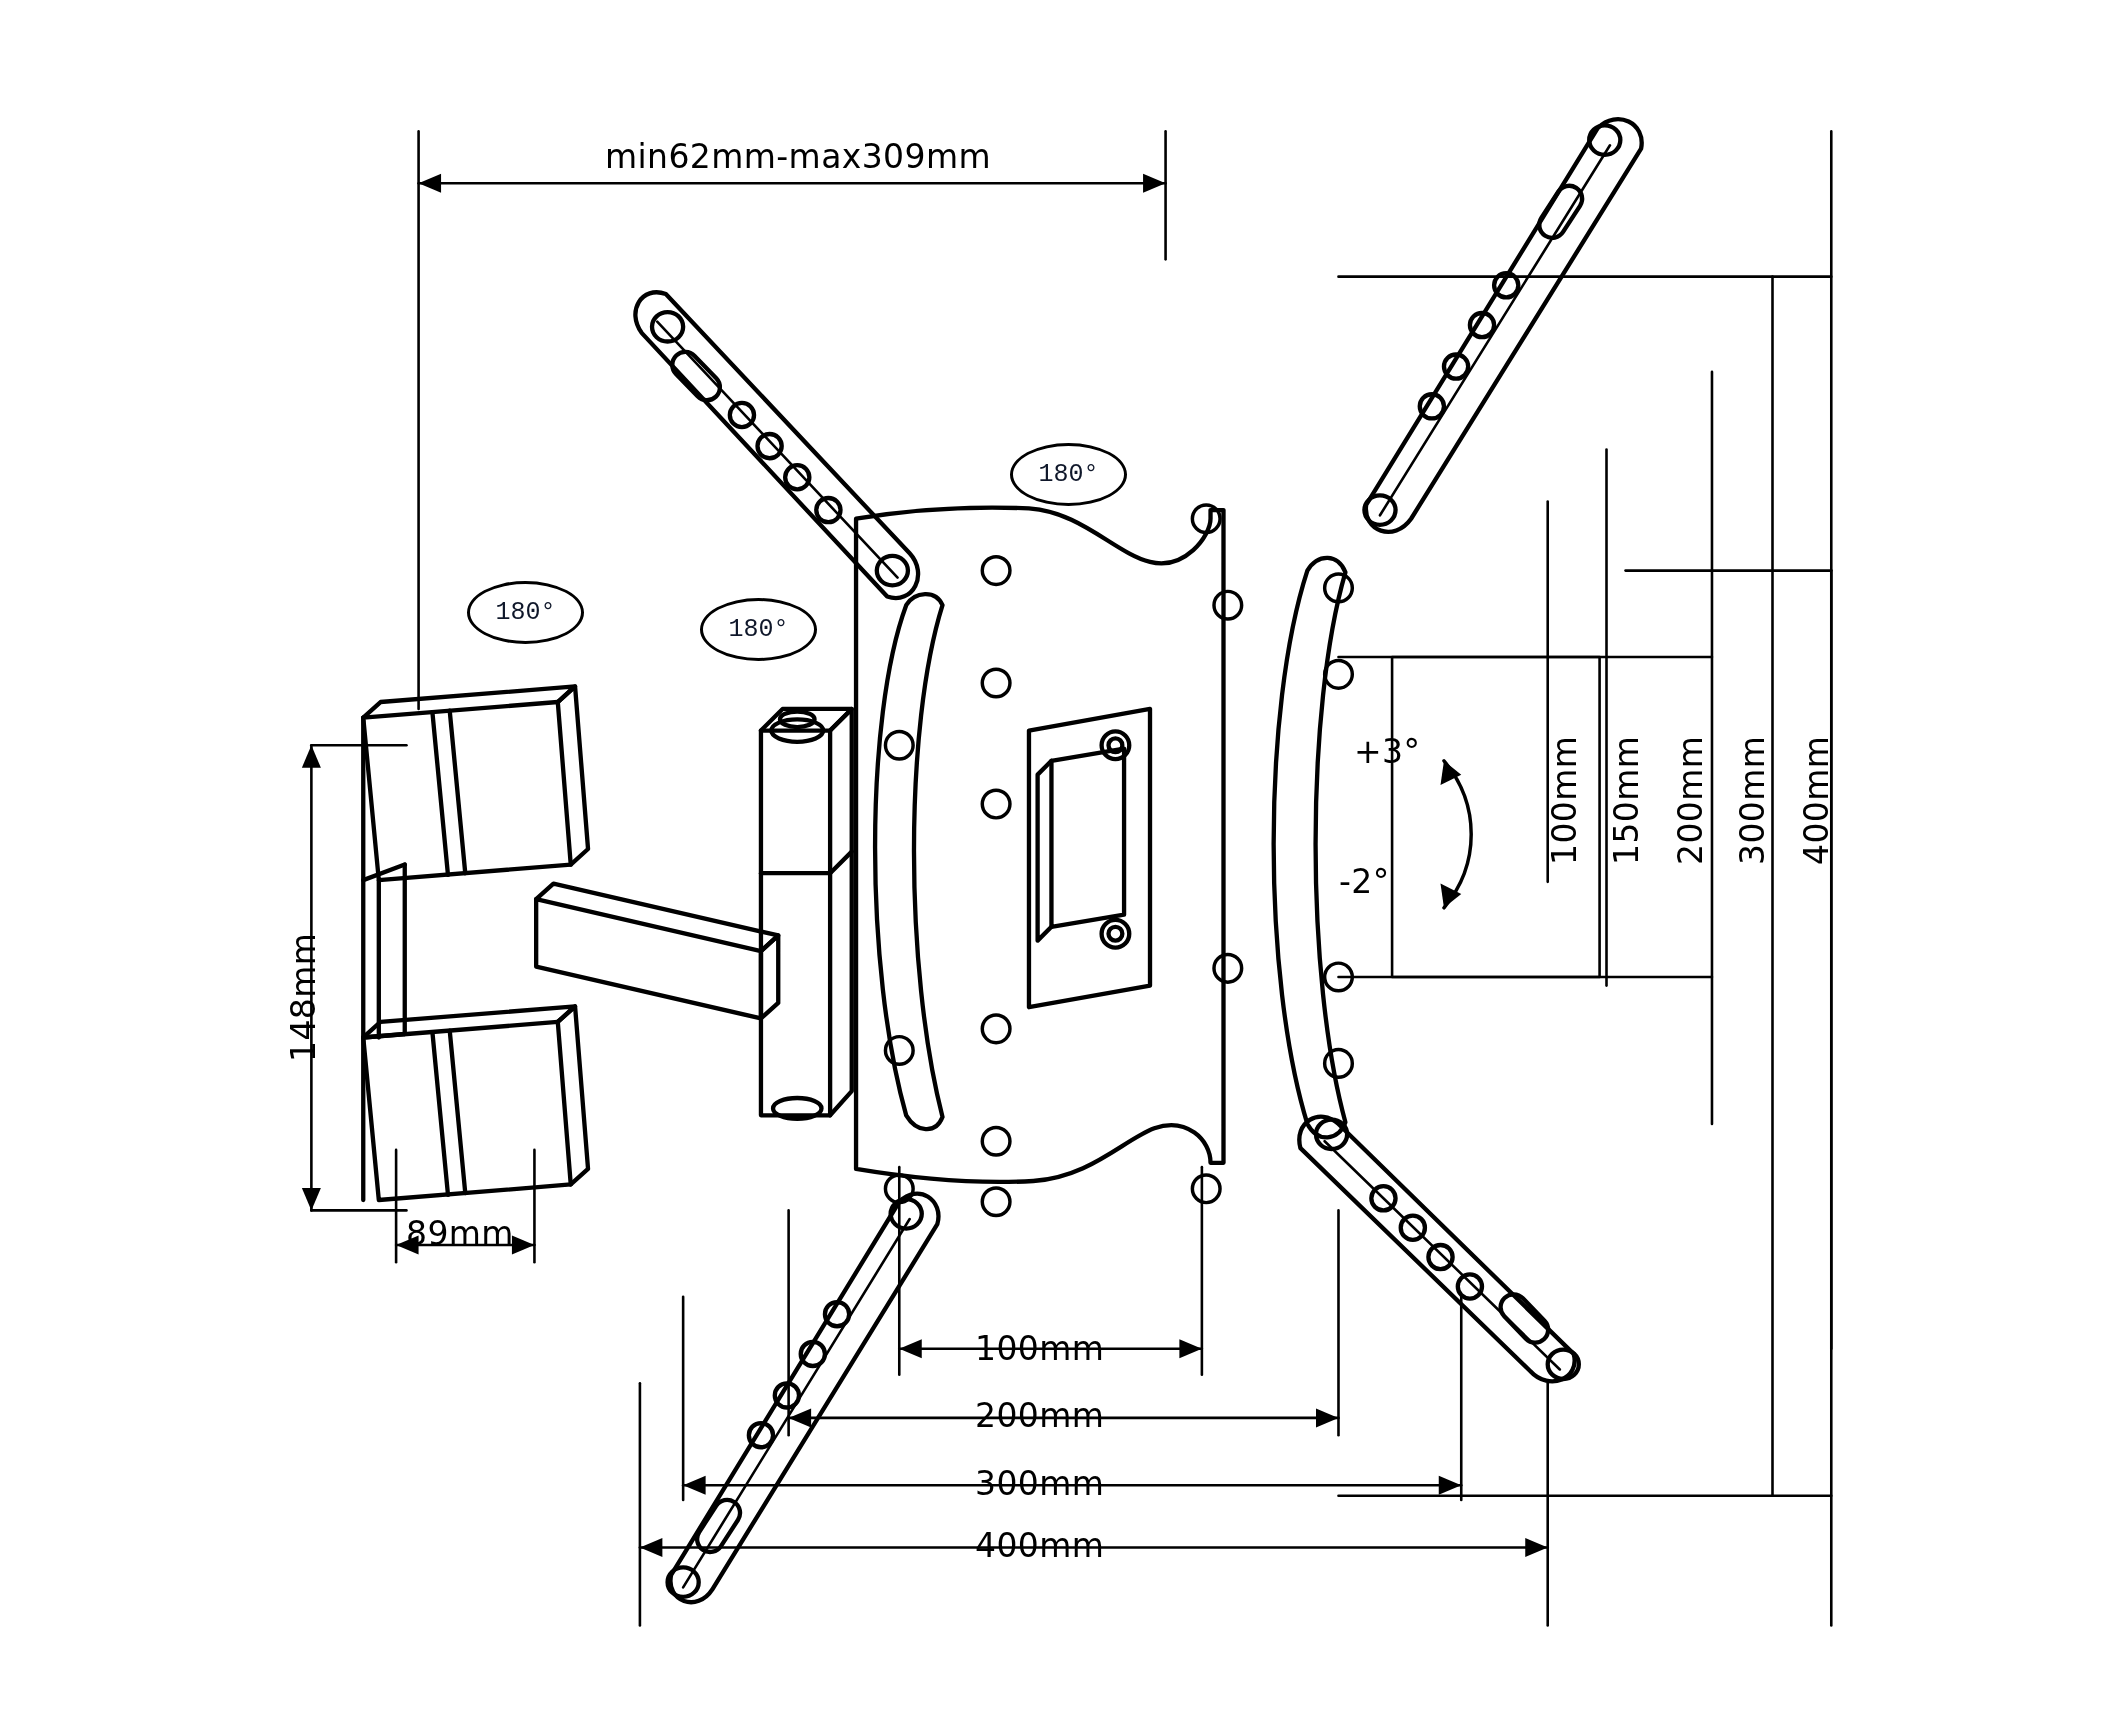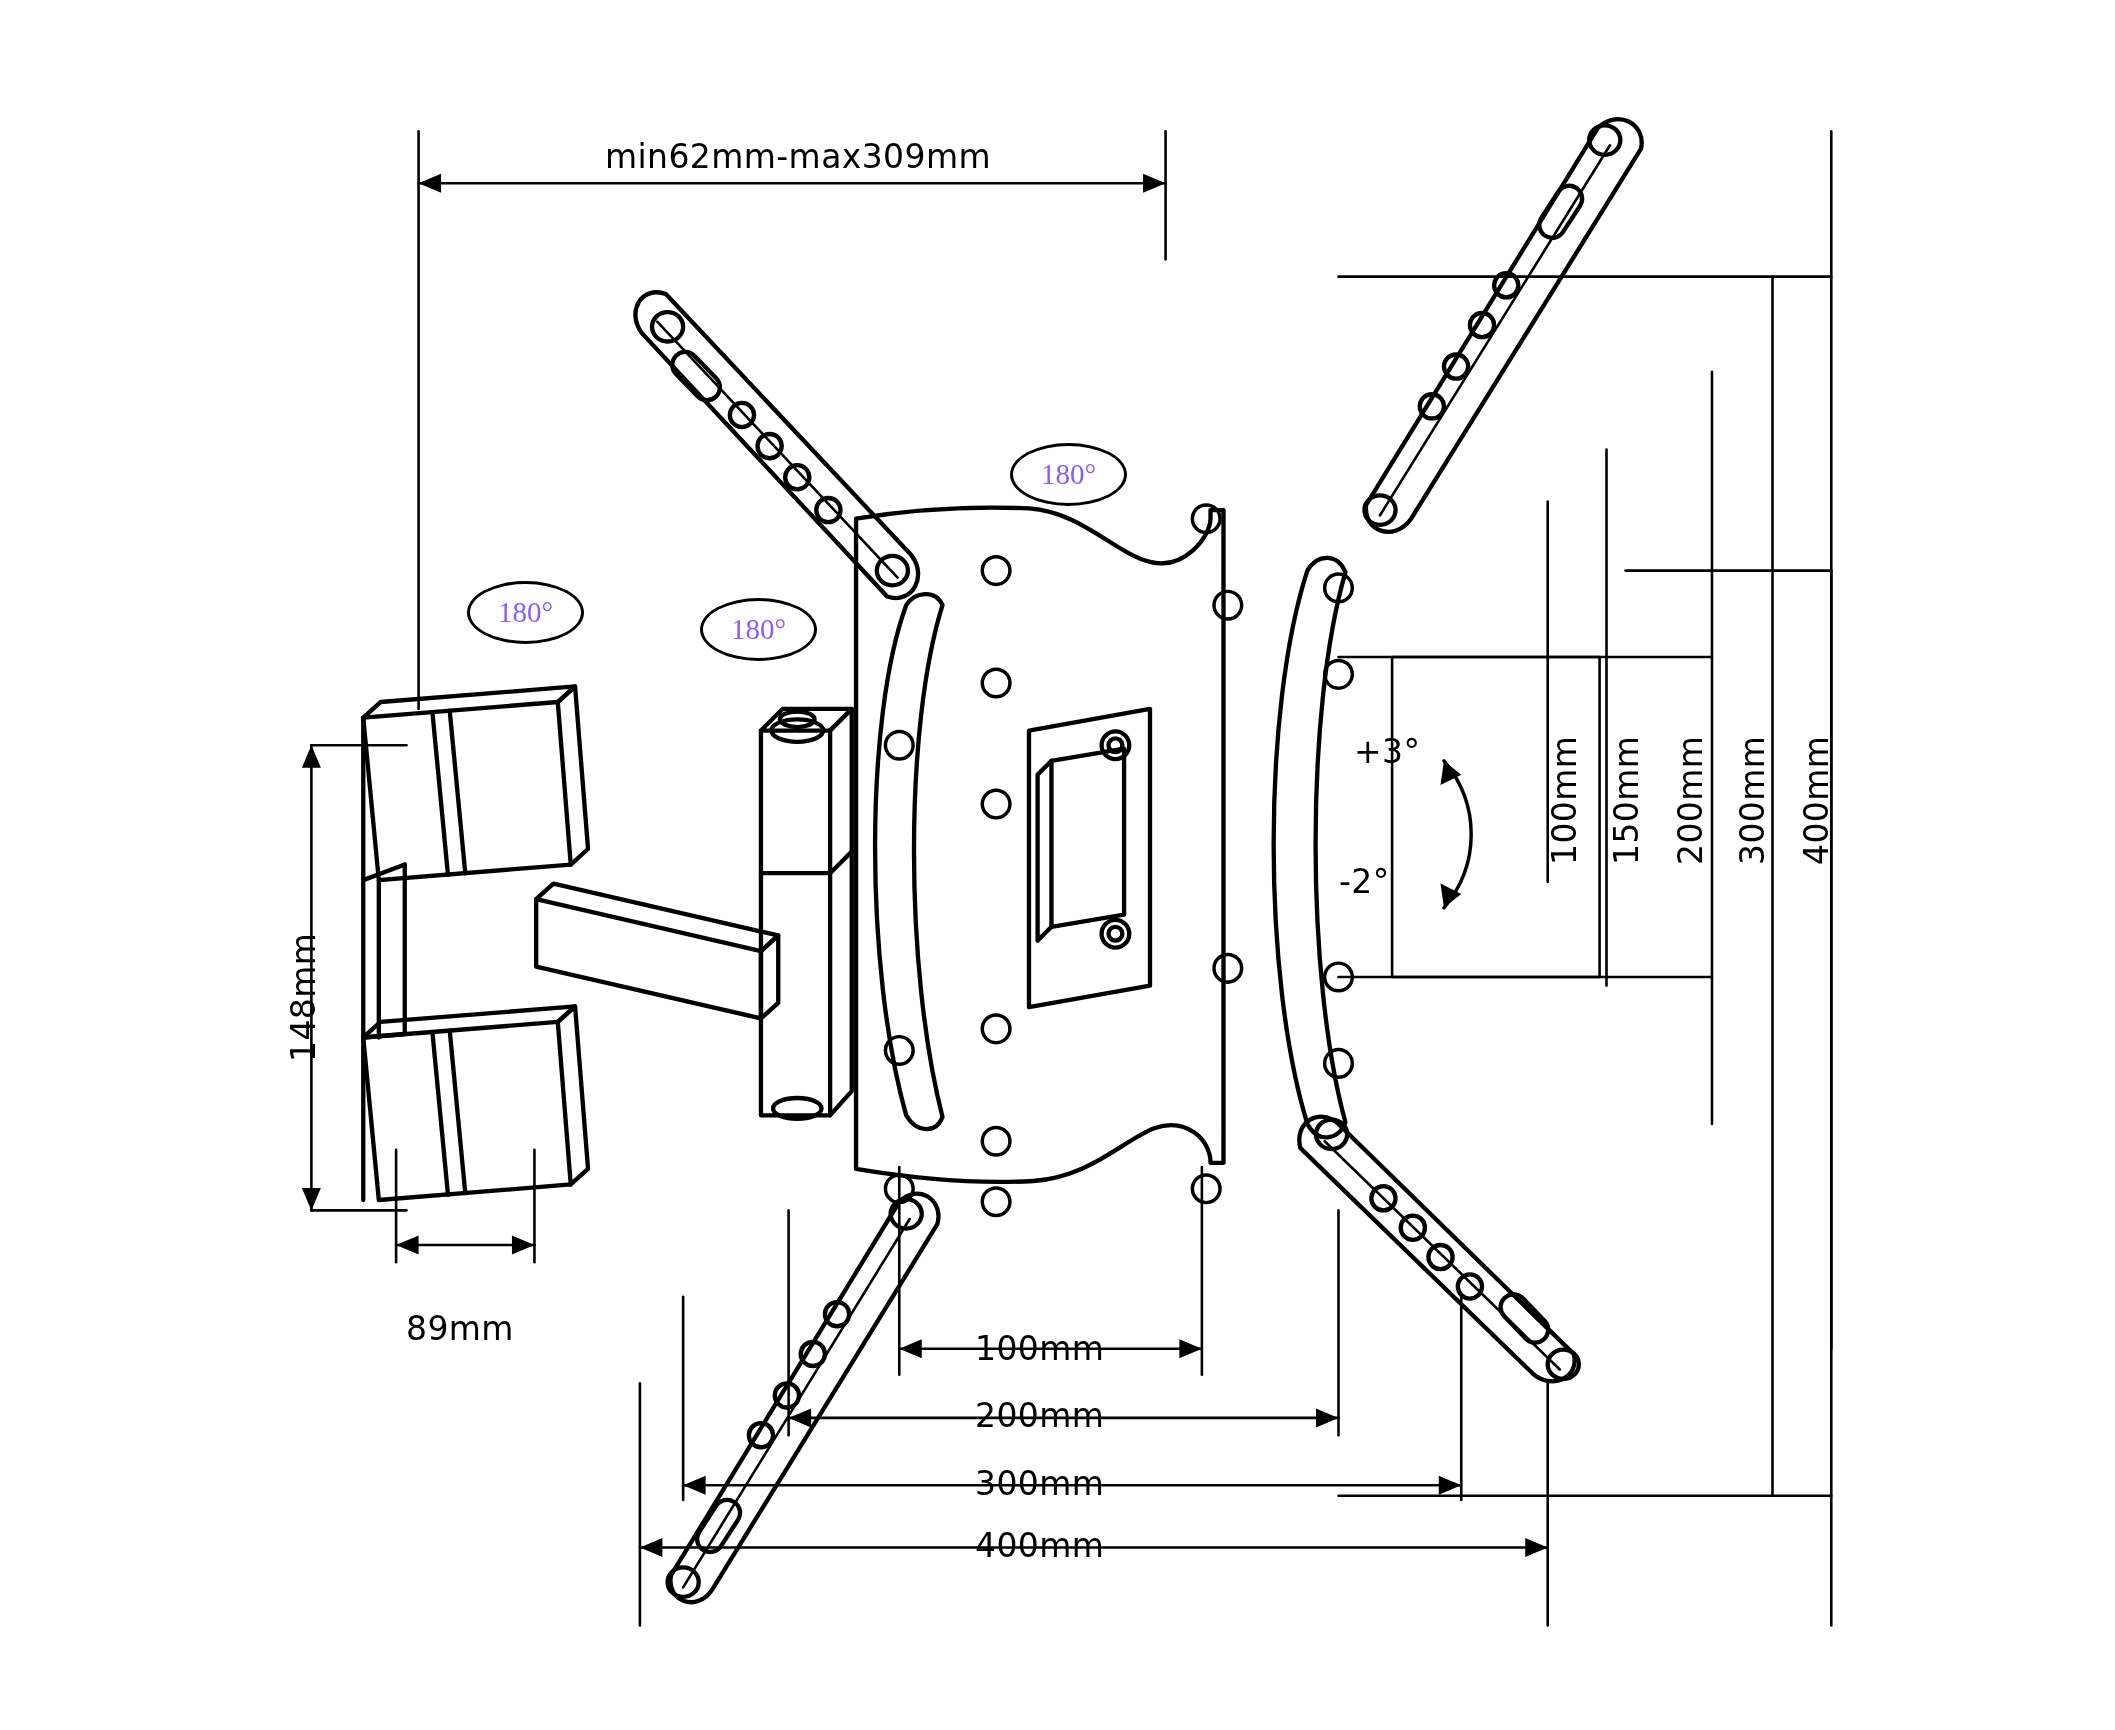--- a/index.html
+++ b/index.html
@@ -44,23 +44,23 @@
   .rot-badge {
     position: absolute;
     width: 111px;
     height: 57px;
     border: 3.5px solid #000;
     border-radius: 50%;
     background: #fff;
     display: flex;
     align-items: center;
     justify-content: center;
-    font-size: 29px;
-    font-family: Liberation Serif, serif;
-    color: #8b5cf6;
+    font-size: 25px;
+    font-family: Liberation Mono, monospace;
+    color: #0f172a;
   }
 </style>
 </head>
 <body>
 
 <div id="sheet">
 
   <svg id="drawing" viewBox="0 0 2446 2001">
     <g fill="none" stroke="#000000" stroke-width="3" stroke-linecap="round" stroke-linejoin="round">
 
@@ -309,21 +309,21 @@
         <path d="M1670 880 l-4 28 l24 -12 z" fill="#000" stroke="none"></path>
         <path d="M1670 1050 l-4 -28 l24 12 z" fill="#000" stroke="none"></path>
       </g>
 
     </g>
   </svg>
 
   <div class="lbl big" style="left:605px; top:140px;">min62mm-max309mm</div>
 
   <div class="lbl vert big" style="left:287px; top:1062px;">148mm</div>
-  <div class="lbl big" style="left:406px; top:1312px;">89mm</div>
+  <div class="lbl big" style="left:406px; top:1217px;">89mm</div>
 
   <div class="rot-badge" style="left:1010px; top:443px;">180°</div>
   <div class="rot-badge" style="left:467px; top:581px;">180°</div>
   <div class="rot-badge" style="left:700px; top:598px;">180°</div>
 
   <div class="lbl big" style="left:1354px; top:735px;">+3°</div>
   <div class="lbl big" style="left:1339px; top:865px;">-2°</div>
 
   <div class="lbl vert big" style="left:1548px; top:865px;">100mm</div>
   <div class="lbl vert big" style="left:1610px; top:865px;">150mm</div>

